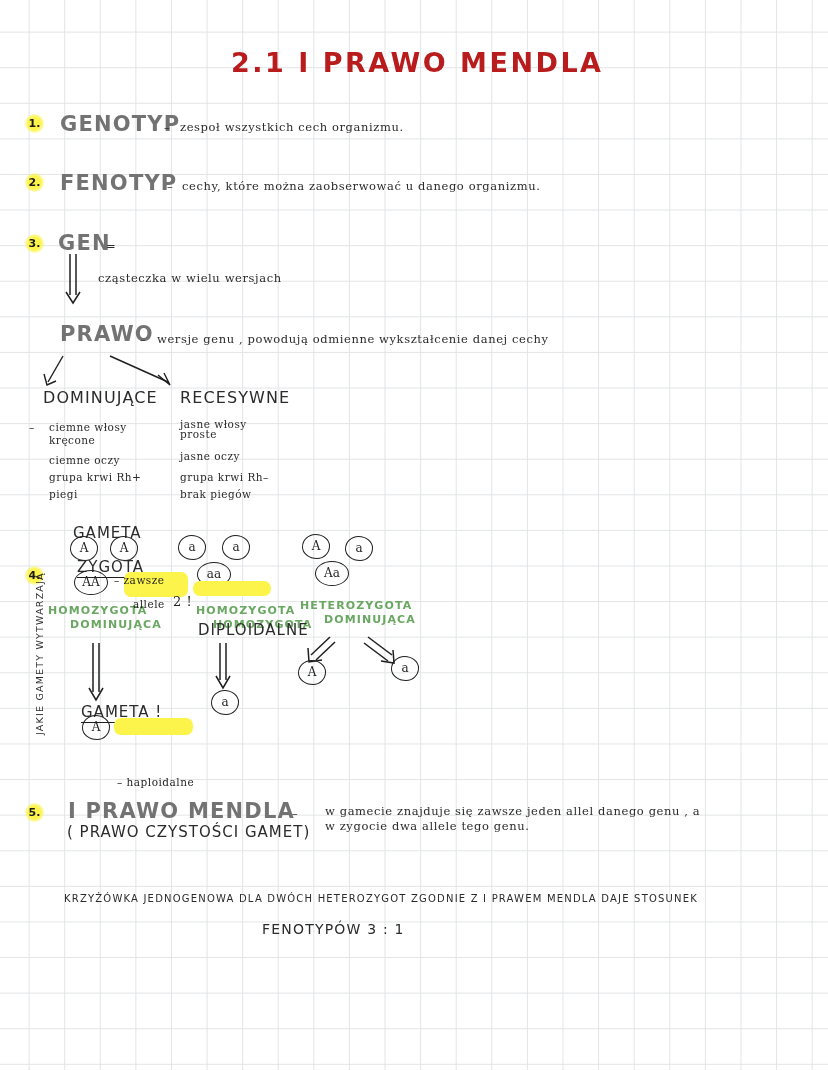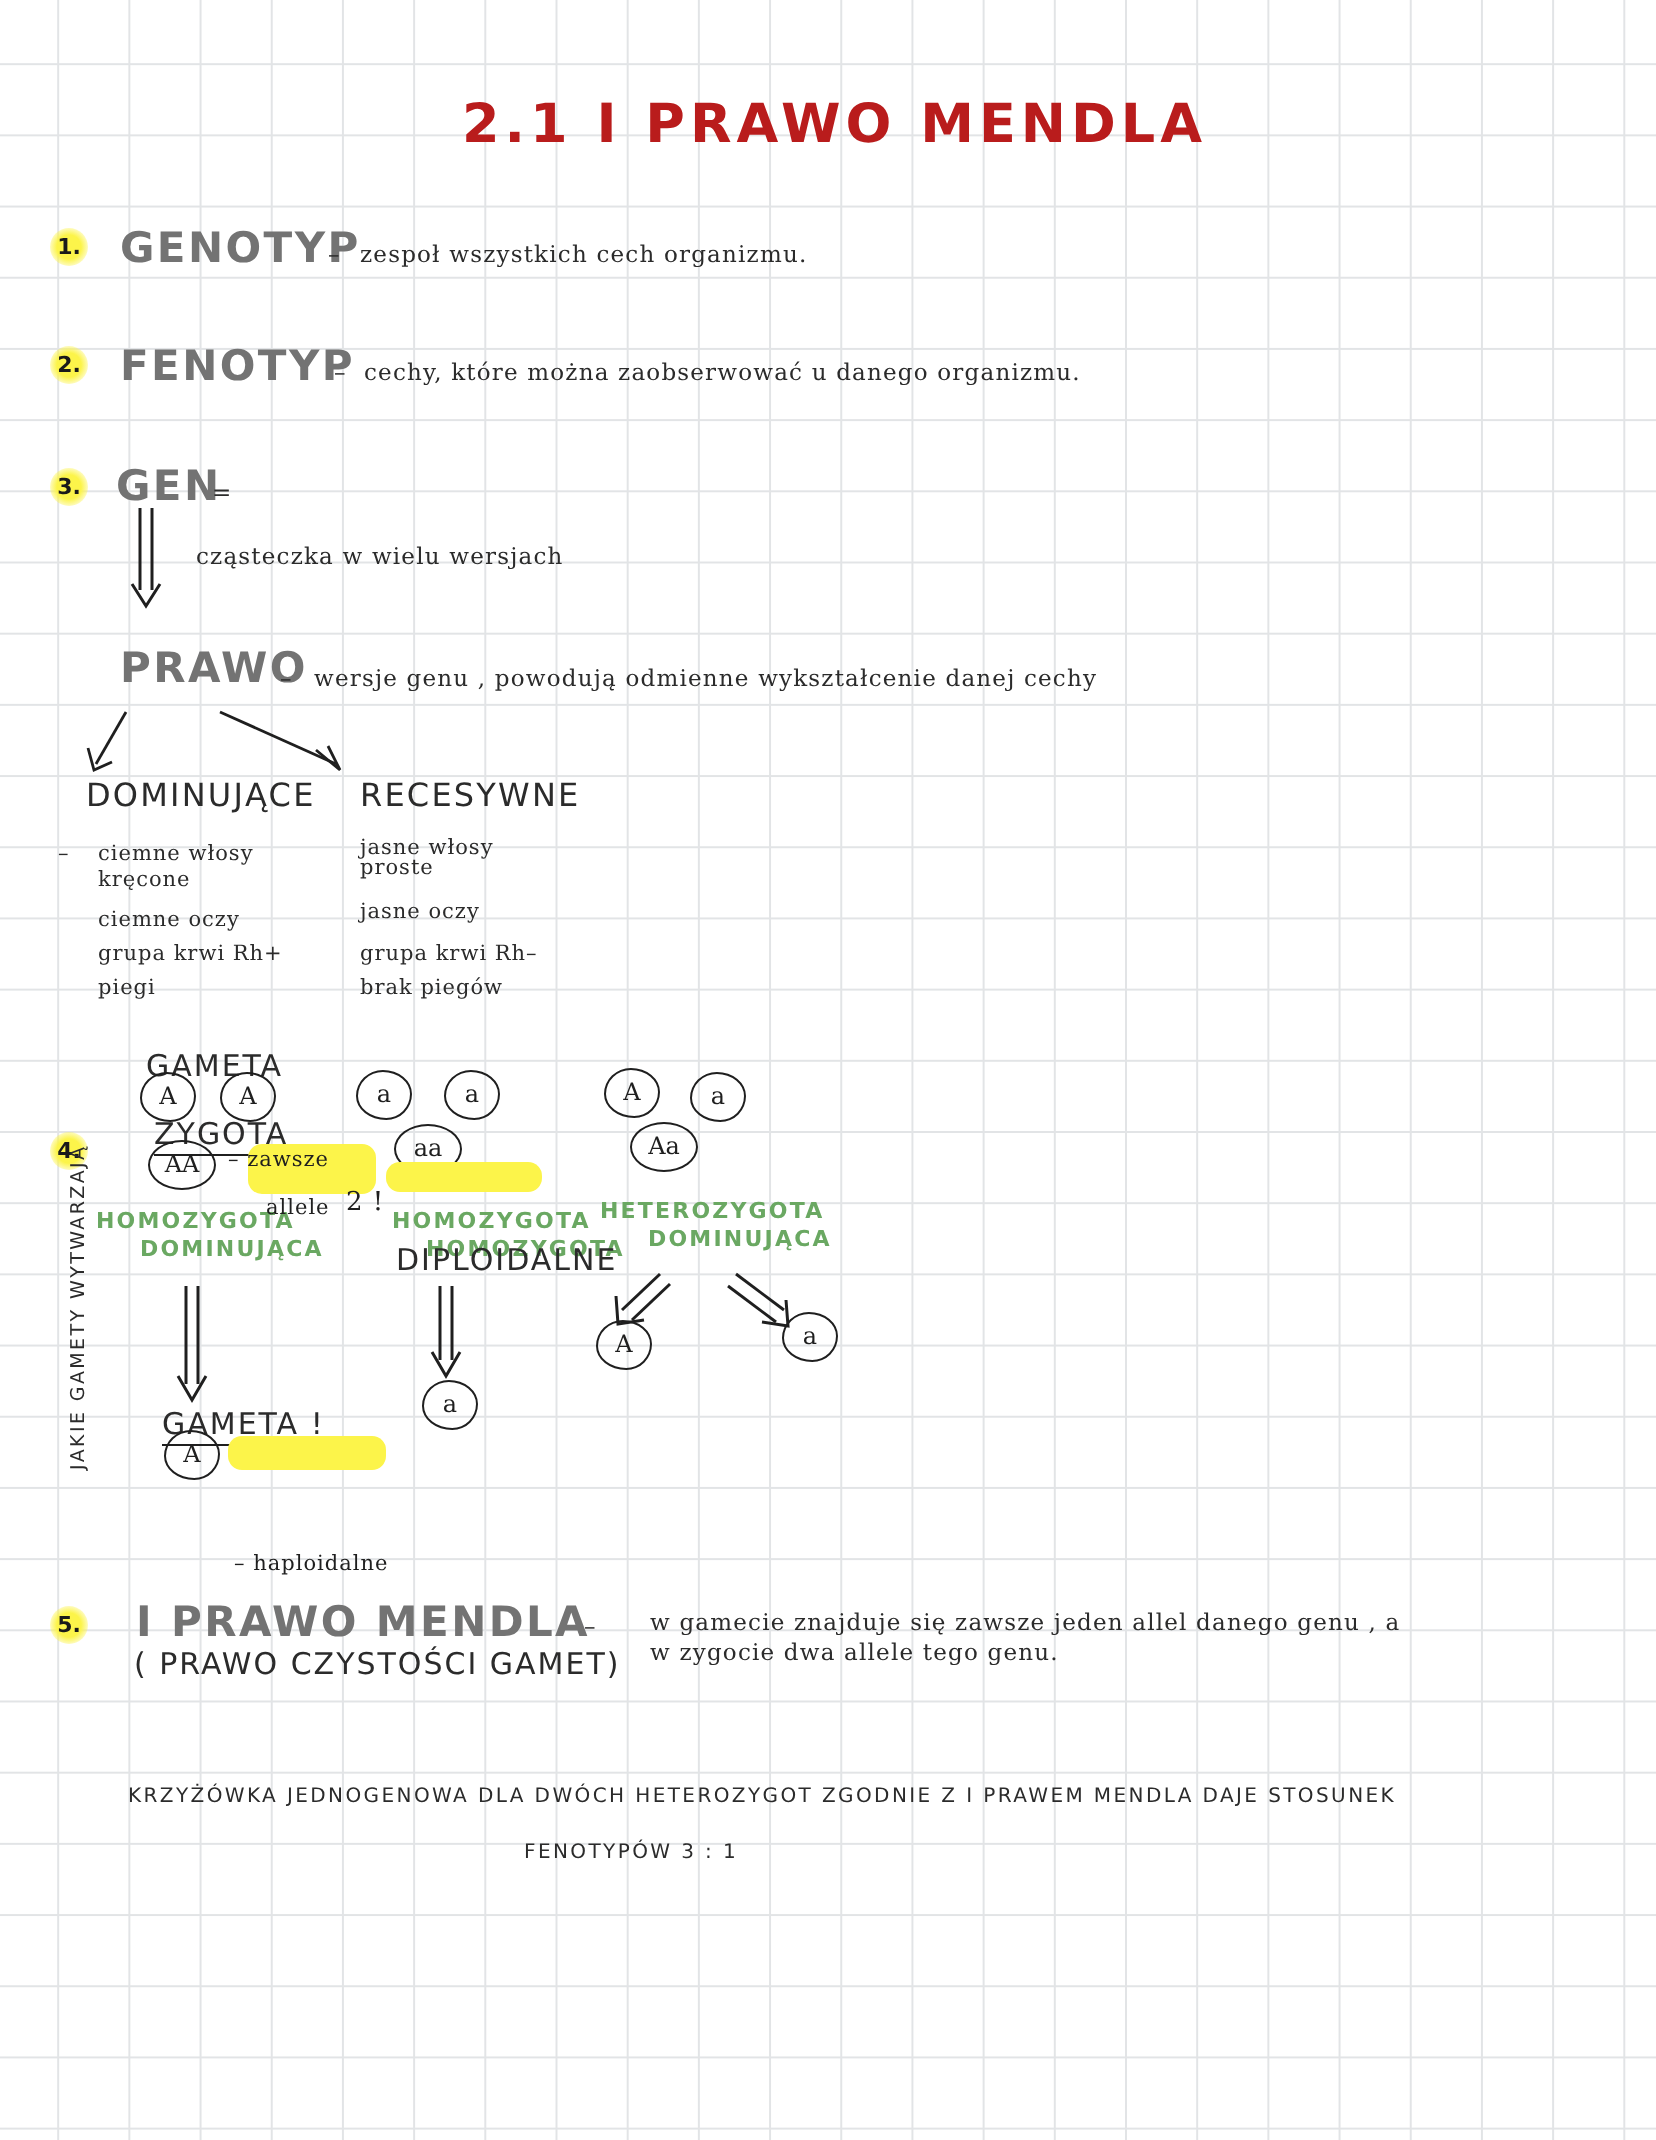--- a/index.html
+++ b/index.html
@@ -233,15 +233,15 @@
   <div class="allele" style="left:391px;top:656px;">a</div>
 
   <div class="num" style="left:25px;top:803px;">5.</div>
   <div class="abs term" style="left:68px;top:799px;">I  PRAWO   MENDLA</div>
   <div class="abs caps-sm" style="left:67px;top:823px;">( PRAWO  CZYSTOŚCI  GAMET)</div>
   <div class="abs body" style="left:292px;top:806px;">–</div>
   <div class="abs body" style="left:325px;top:804px;">w   gamecie     znajduje     się     zawsze     jeden     allel     danego   genu ,  a</div>
   <div class="abs body" style="left:325px;top:819px;">w   zygocie  dwa  allele  tego  genu.</div>
 
   <div class="abs caps" style="left:64px;top:893px;font-size:10px;letter-spacing:1.2px;">KRZYŻÓWKA      JEDNOGENOWA      DLA     DWÓCH     HETEROZYGOT     ZGODNIE      Z    I    PRAWEM      MENDLA     DAJE      STOSUNEK</div>
-  <div class="abs caps" style="left:262px;top:921px;font-size:10px;letter-spacing:1.2px;">FENOTYPÓW      3 : 1</div>
+  <div class="abs caps" style="left:262px;top:921px;font-size:14px;letter-spacing:1.2px;">FENOTYPÓW      3 : 1</div>
 
 </div>
 
 </body></html>

